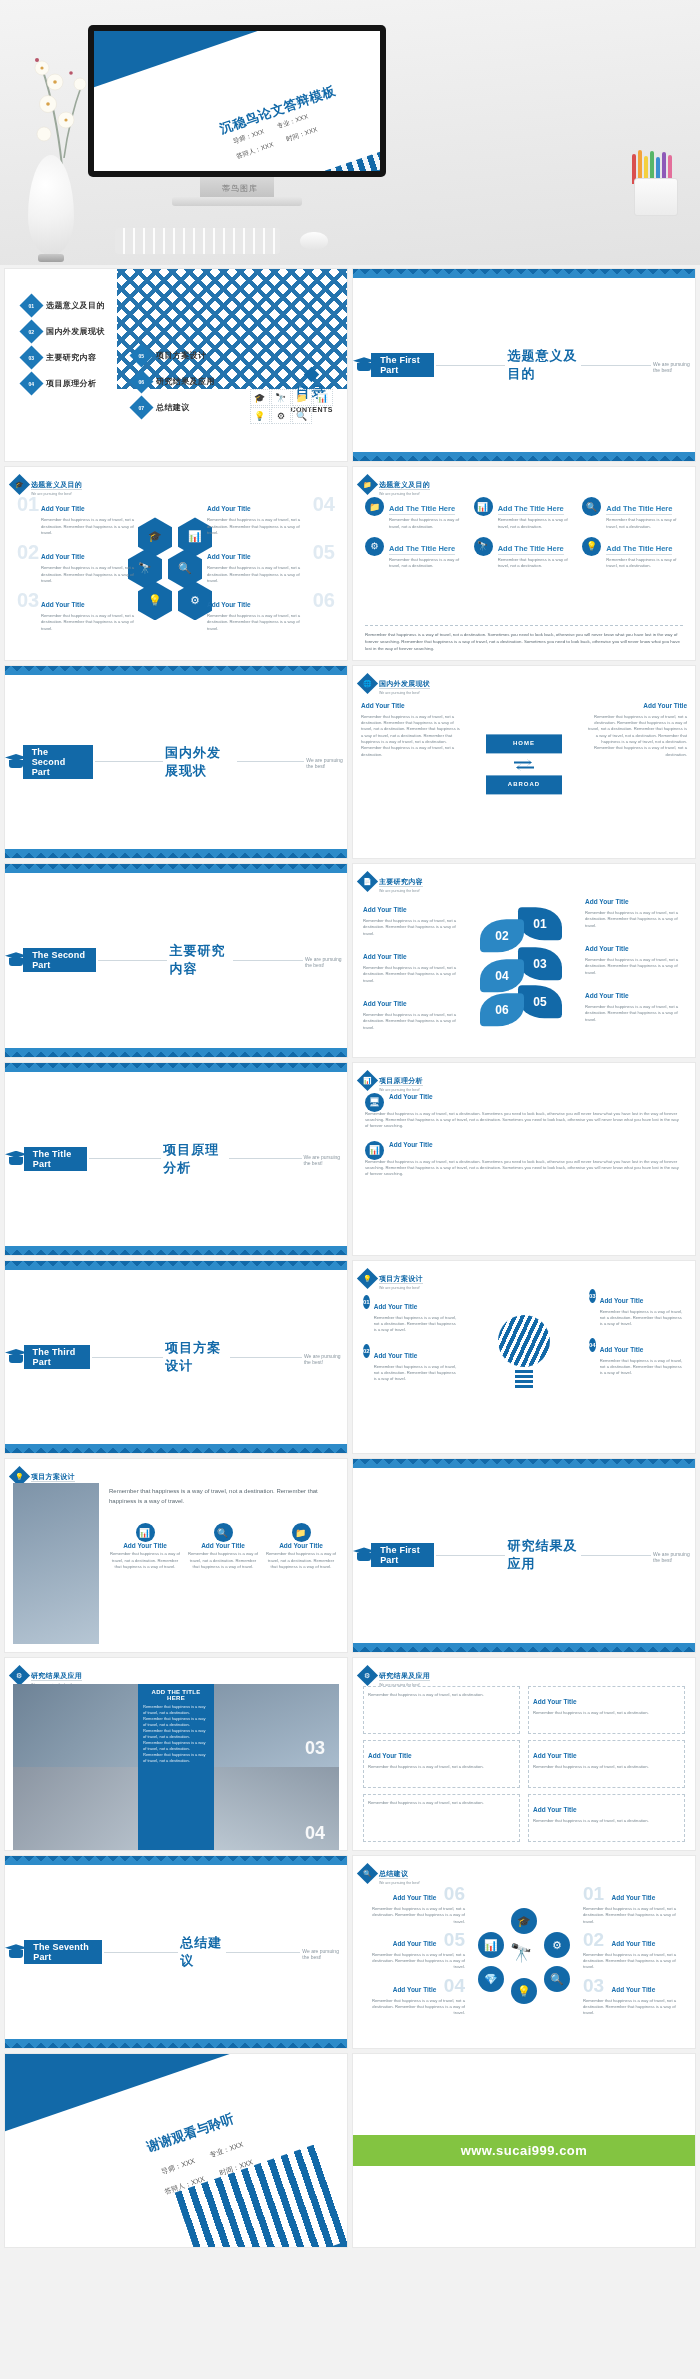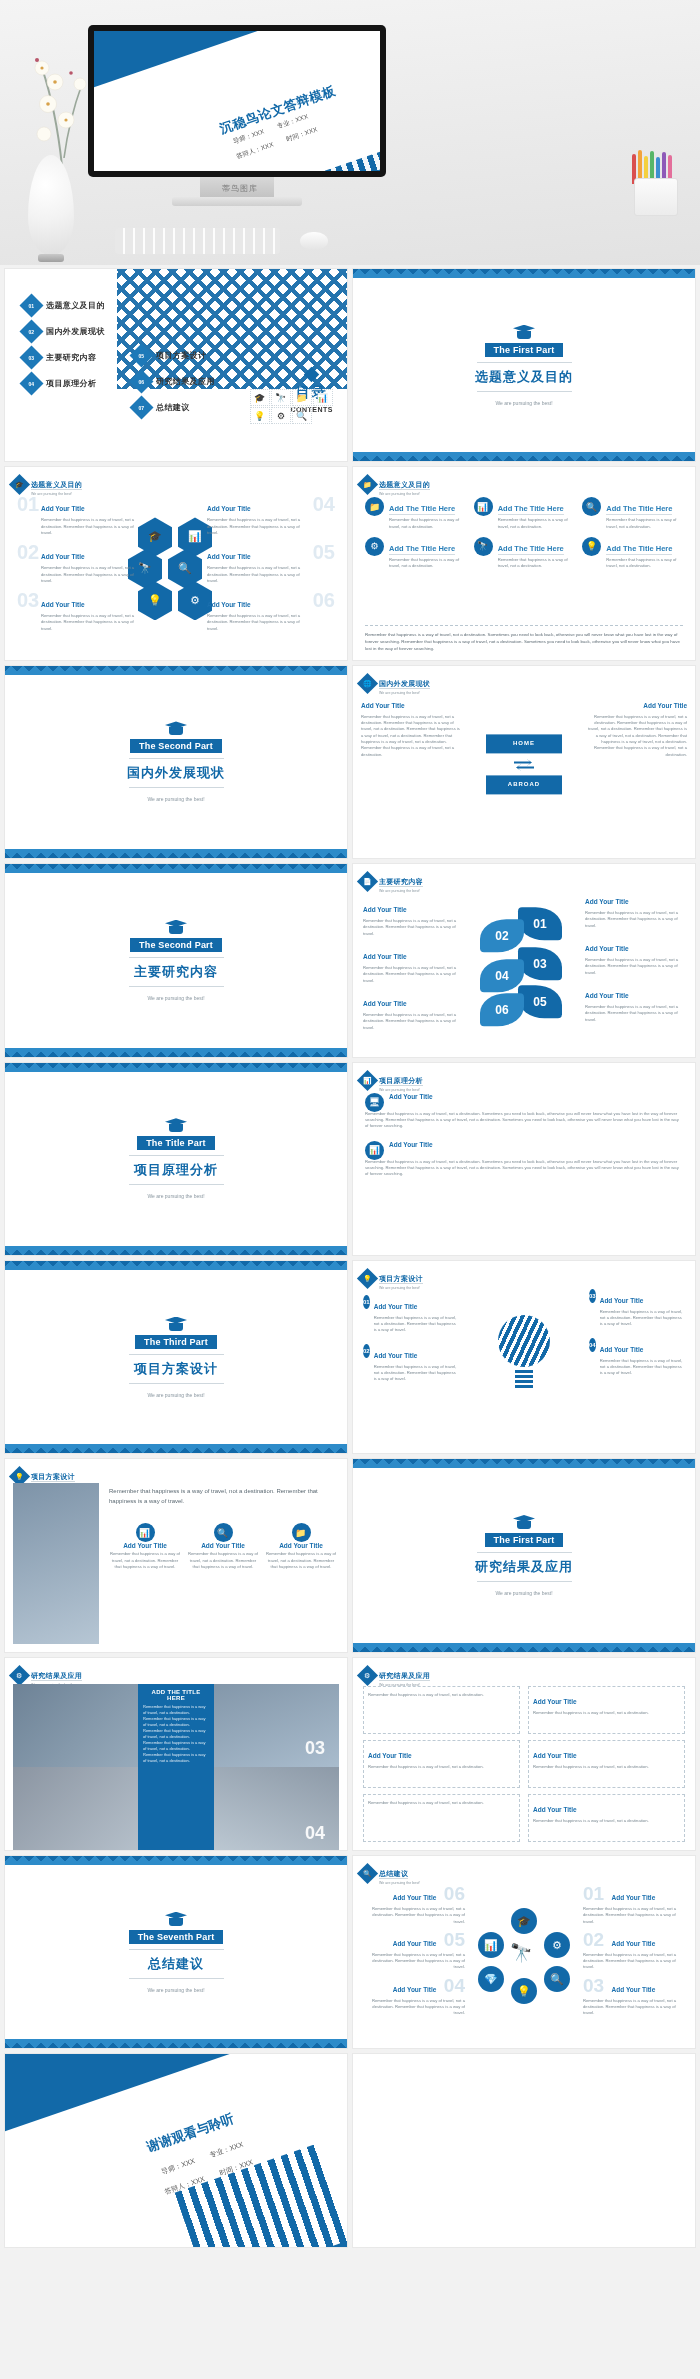--- a/index.html
+++ b/index.html
@@ -75,21 +75,21 @@
   .zz.top { top:0; background:
     linear-gradient(135deg,#1269a8 25%,transparent 25%) 0 0/12px 9px,
     linear-gradient(-135deg,#1269a8 25%,transparent 25%) 0 0/12px 9px,
     #2d8bc9; }
   .zz.bot { bottom:0; background:
     linear-gradient(45deg,#1269a8 25%,transparent 25%) 0 0/12px 9px,
     linear-gradient(-45deg,#1269a8 25%,transparent 25%) 0 0/12px 9px,
     #2d8bc9; }
 
   
-  .sec { display:flex; flex-direction:column; align-items:center; justify-content:center;
+  .sec { display:flex; align-items:center; justify-content:center;
     height:100%; gap:2px; }
   .sec .cap { width:22px; height:14px; position:relative; margin-bottom:2px; }
   .sec .cap .top { position:absolute; top:0; left:0; width:22px; height:7px;
     background:#1269a8; clip-path:polygon(50% 0,100% 50%,50% 100%,0 50%); }
   .sec .cap .body { position:absolute; bottom:0; left:4px; width:14px; height:8px;
     background:#1269a8; border-radius:0 0 3px 3px; }
   .sec .en { background:#1269a8; color:#fff; font-size:9px; font-weight:bold;
     padding:2px 9px; letter-spacing:.2px; }
   .sec .rule { width:95px; height:1px; background:#cfd8de; margin:3px 0; }
   .sec .cn { font-size:13px; color:#1269a8; font-weight:bold; letter-spacing:1px; }
@@ -821,18 +821,19 @@
         <div class="l2">
           <span>答辩人：XXX</span>
           <span>时间：XXX</span>
         </div>
       </div>
     </div>
 
     <div class="slide">
       <div style="display:flex;flex-direction:column;justify-content:center;height:100%">
         <div class="foot">
+          <div class="bar2">www.sucai999.com</div>
         </div>
       </div>
     </div>
 
   </div>
 </div>
 
 </body></html>

